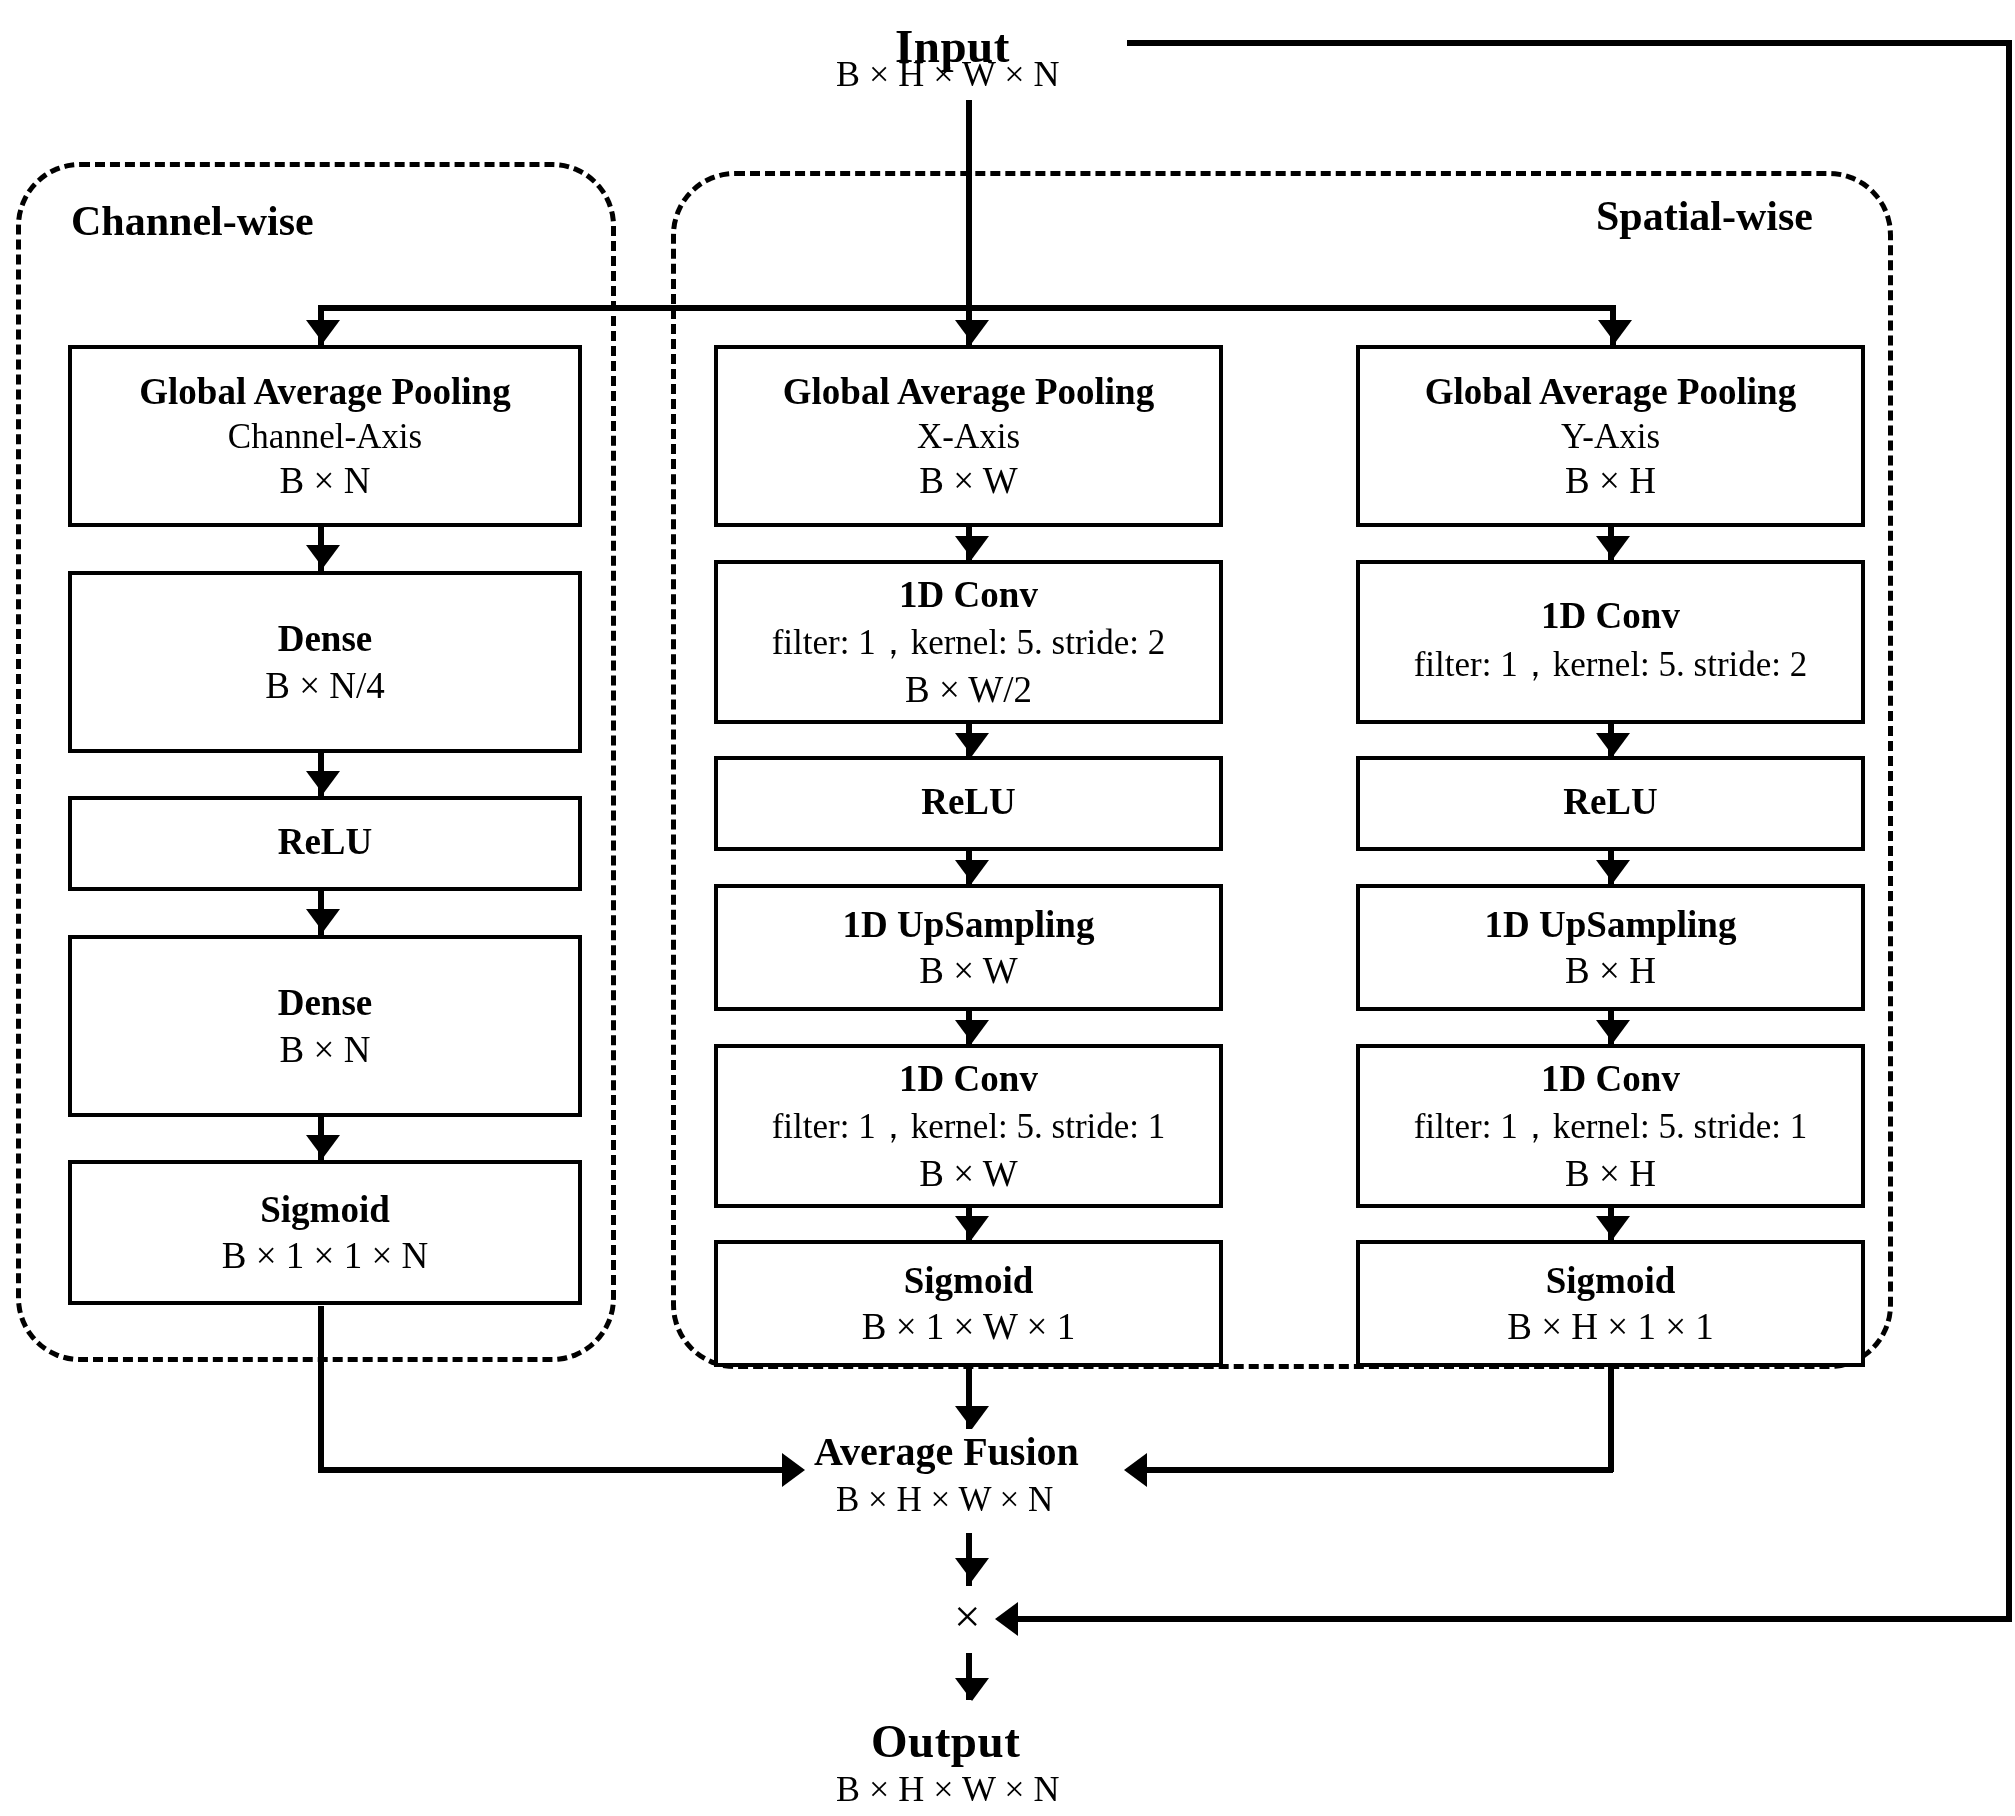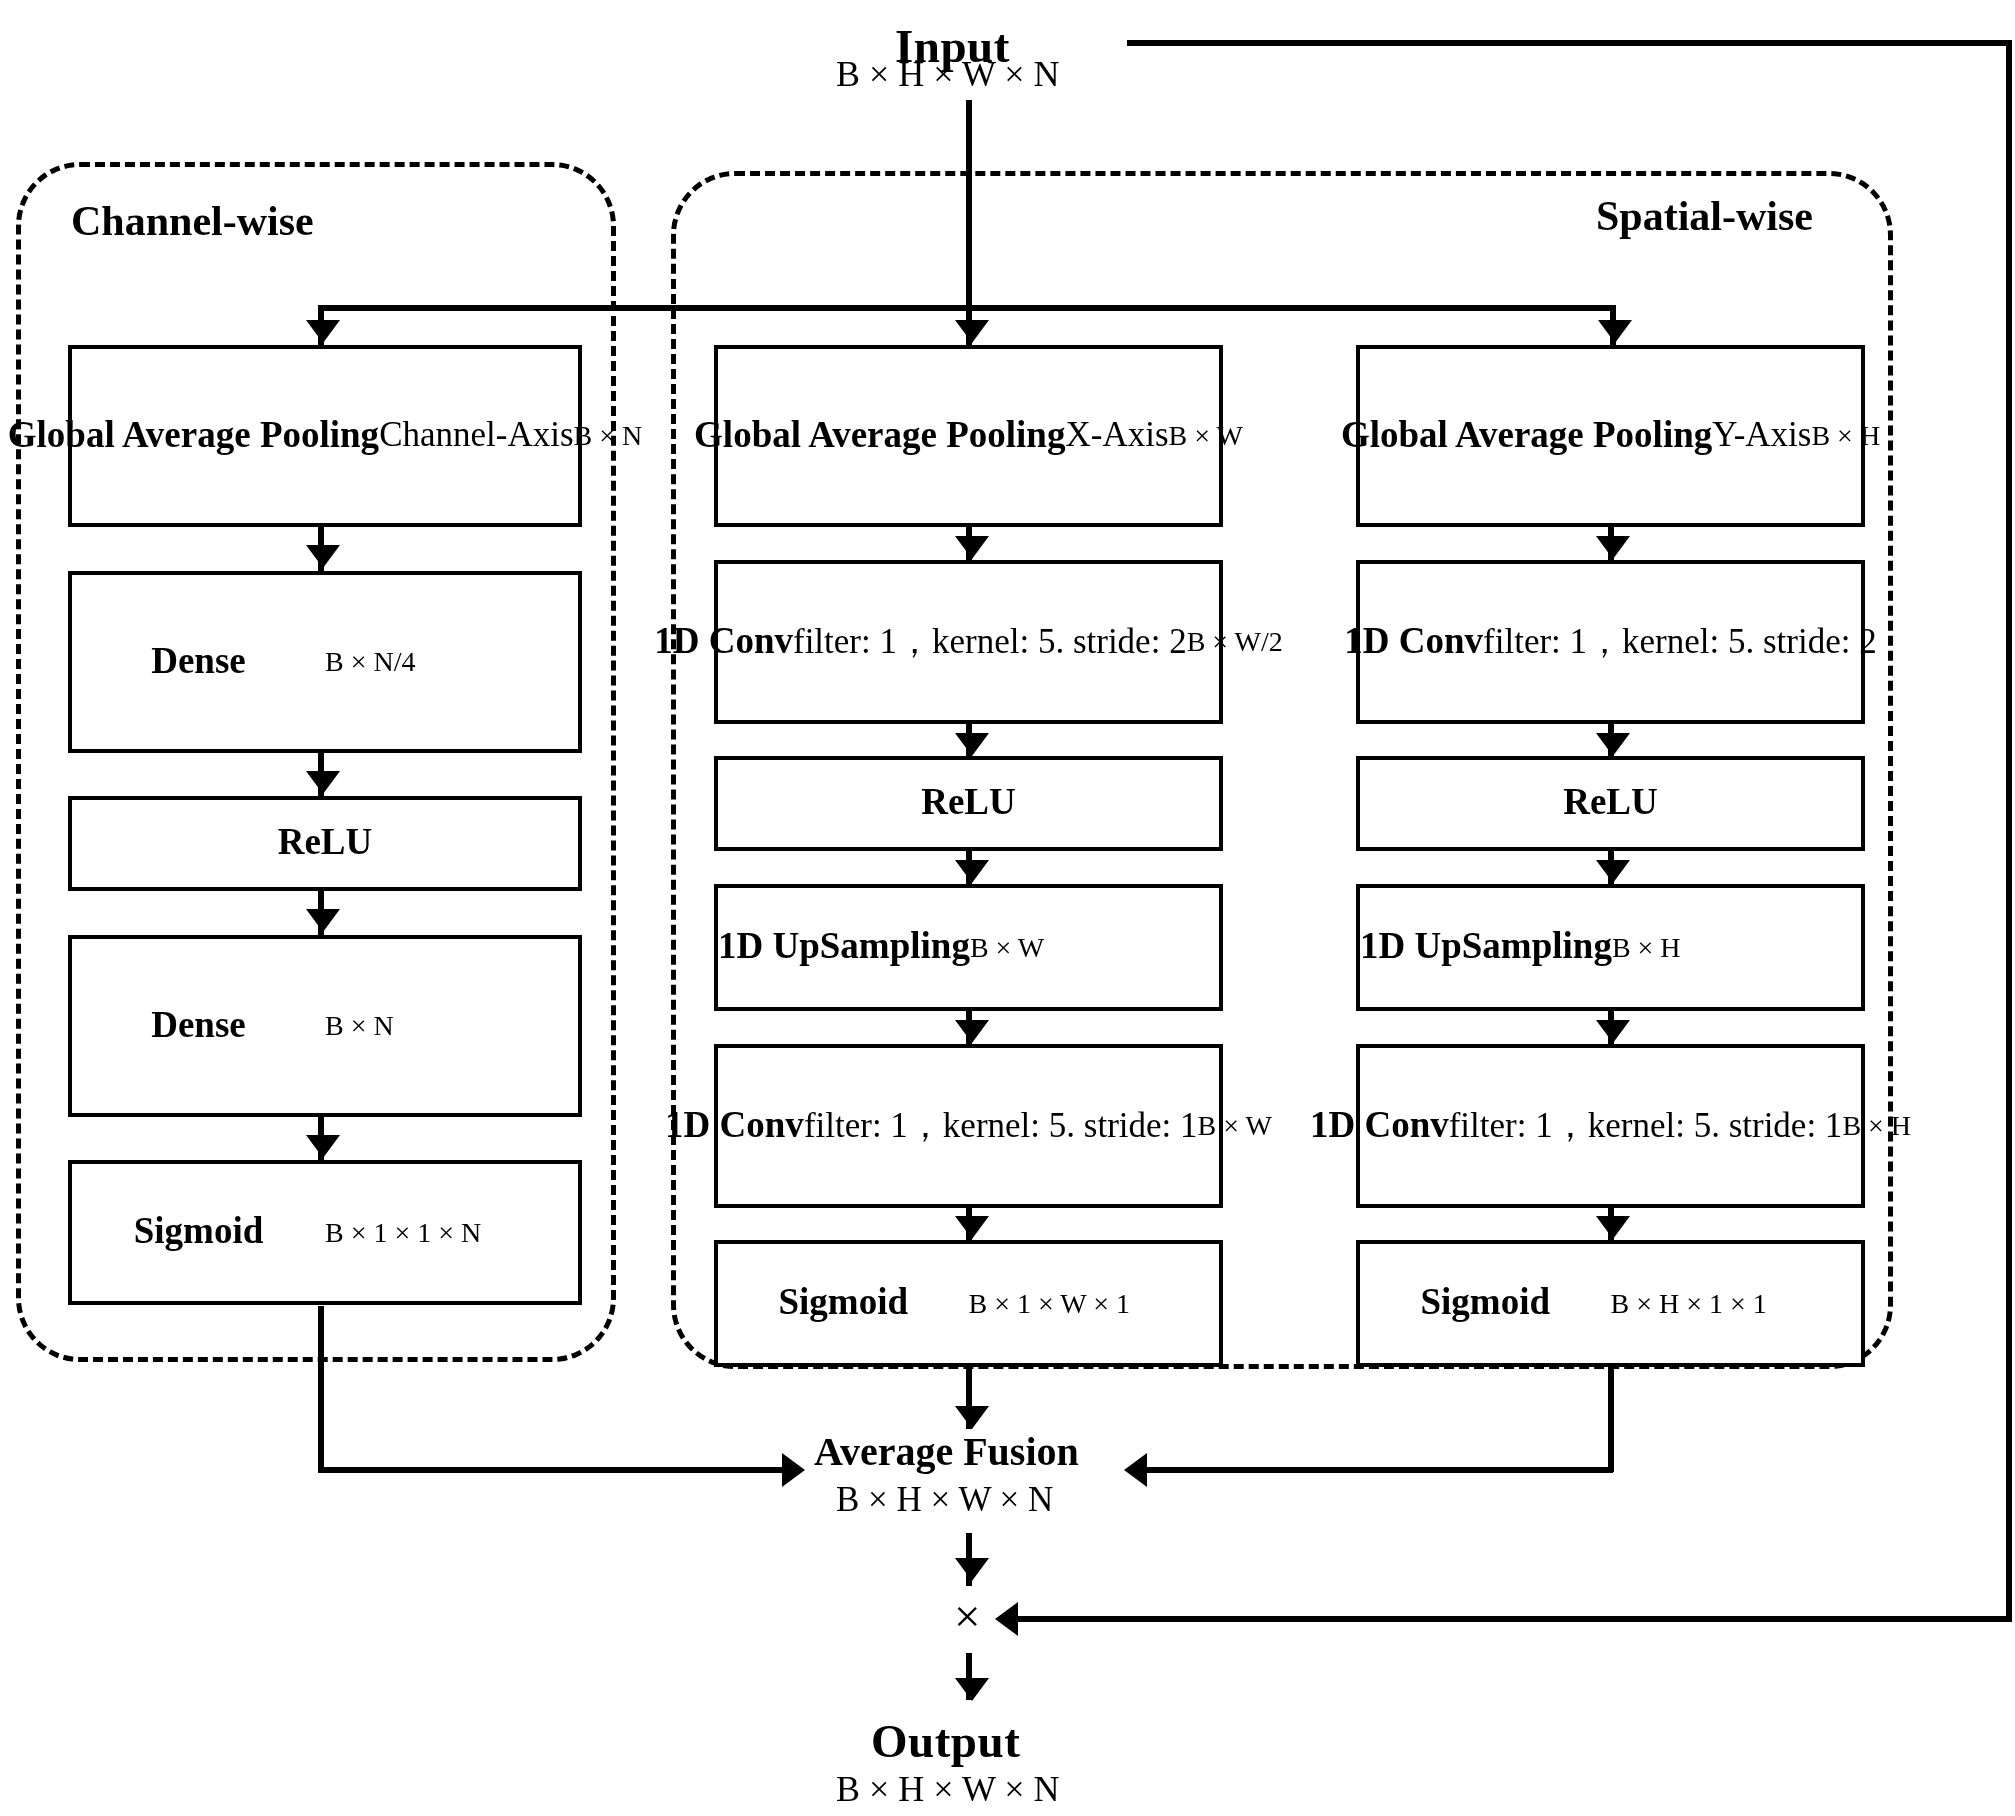--- a/index.html
+++ b/index.html
@@ -15,30 +15,30 @@
     background:#ffffff;
     overflow:hidden;
   }
   
   .t{position:absolute;white-space:nowrap;line-height:1;}
   .ttl{font-weight:bold;font-size:47px;letter-spacing:0.5px;}
   .shape{font-size:36px;}
   .grp{font-weight:bold;font-size:42px;}
   .bx-title{font-weight:bold;font-size:37px;text-align:center;white-space:nowrap;}
   .bx-sub{font-size:35px;text-align:center;white-space:nowrap;}
-  .bx-shape{font-size:28px;text-align:left;white-space:nowrap;}
+  .bx-shape{font-size:37px;text-align:center;white-space:nowrap;}
 
   
   .box{
     position:absolute;
     border:4.5px solid #000;
     background:#fff;
     box-sizing:border-box;
     display:flex;
-    flex-direction:row;
+    flex-direction:column;
     align-items:center;
     justify-content:center;
   }
   .box > div{width:100%;}
   .box .bx-title{margin-bottom:3.6px;}
   .box .bx-sub{margin-bottom:1.8px;}
 
   
   .dashgroup{
     position:absolute;

